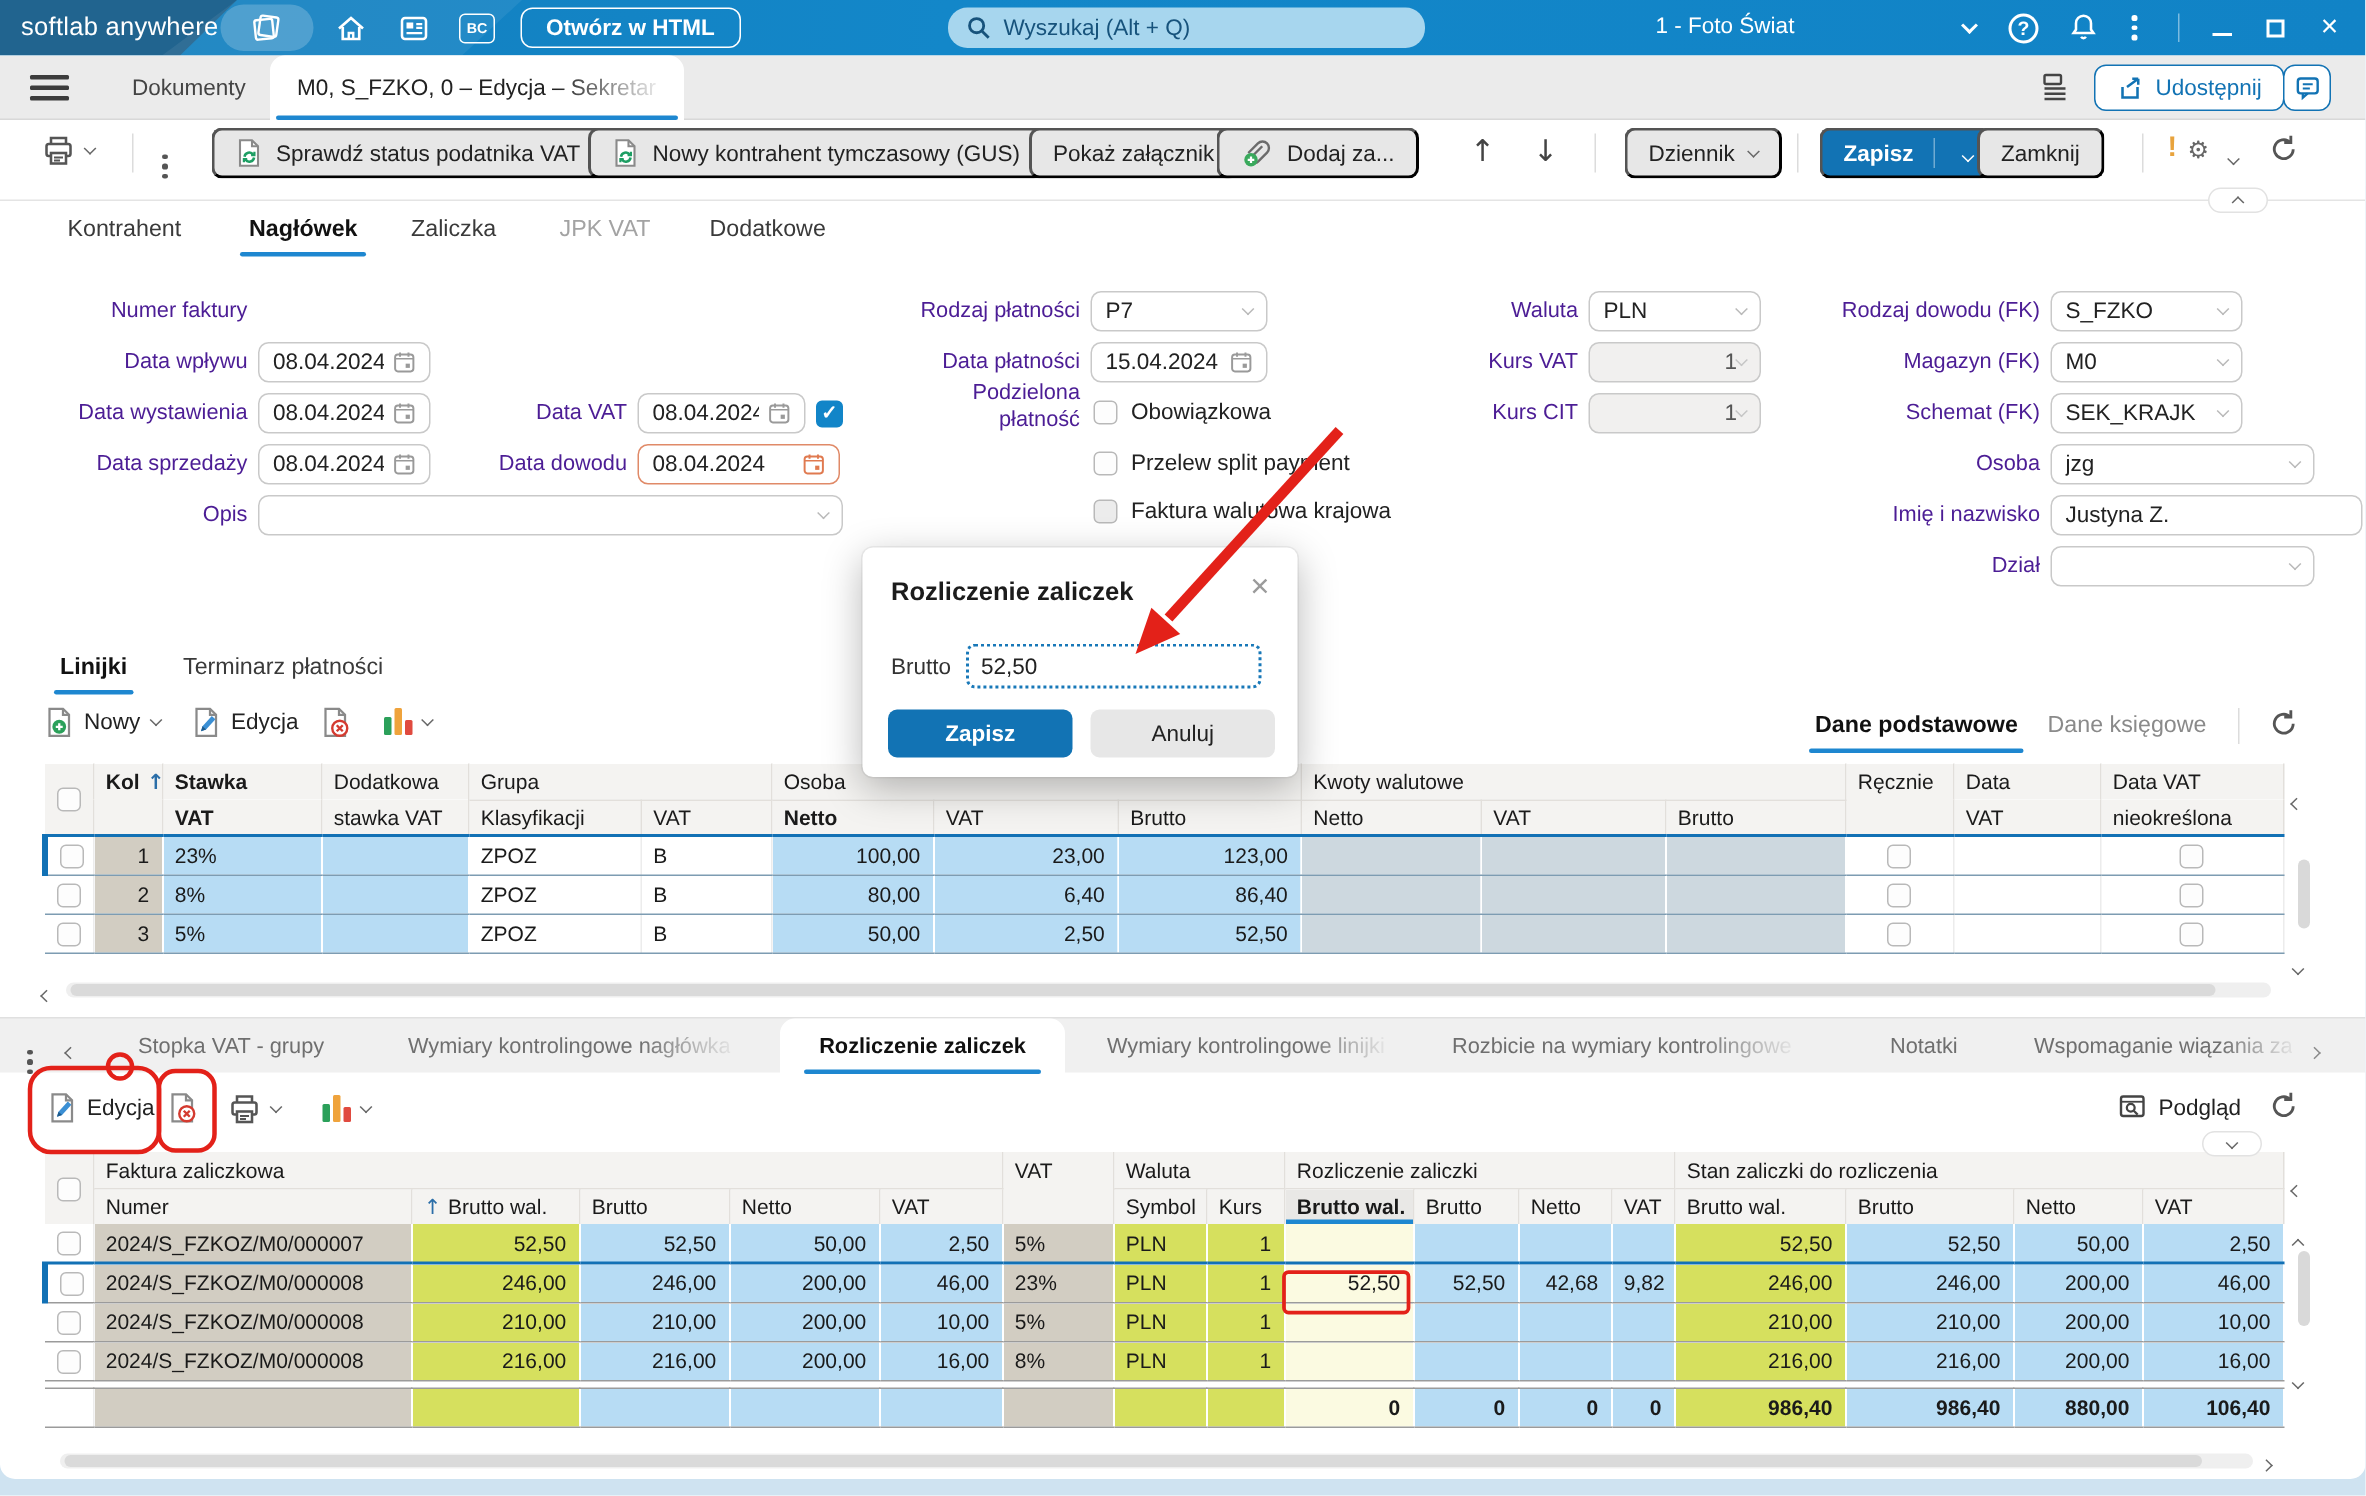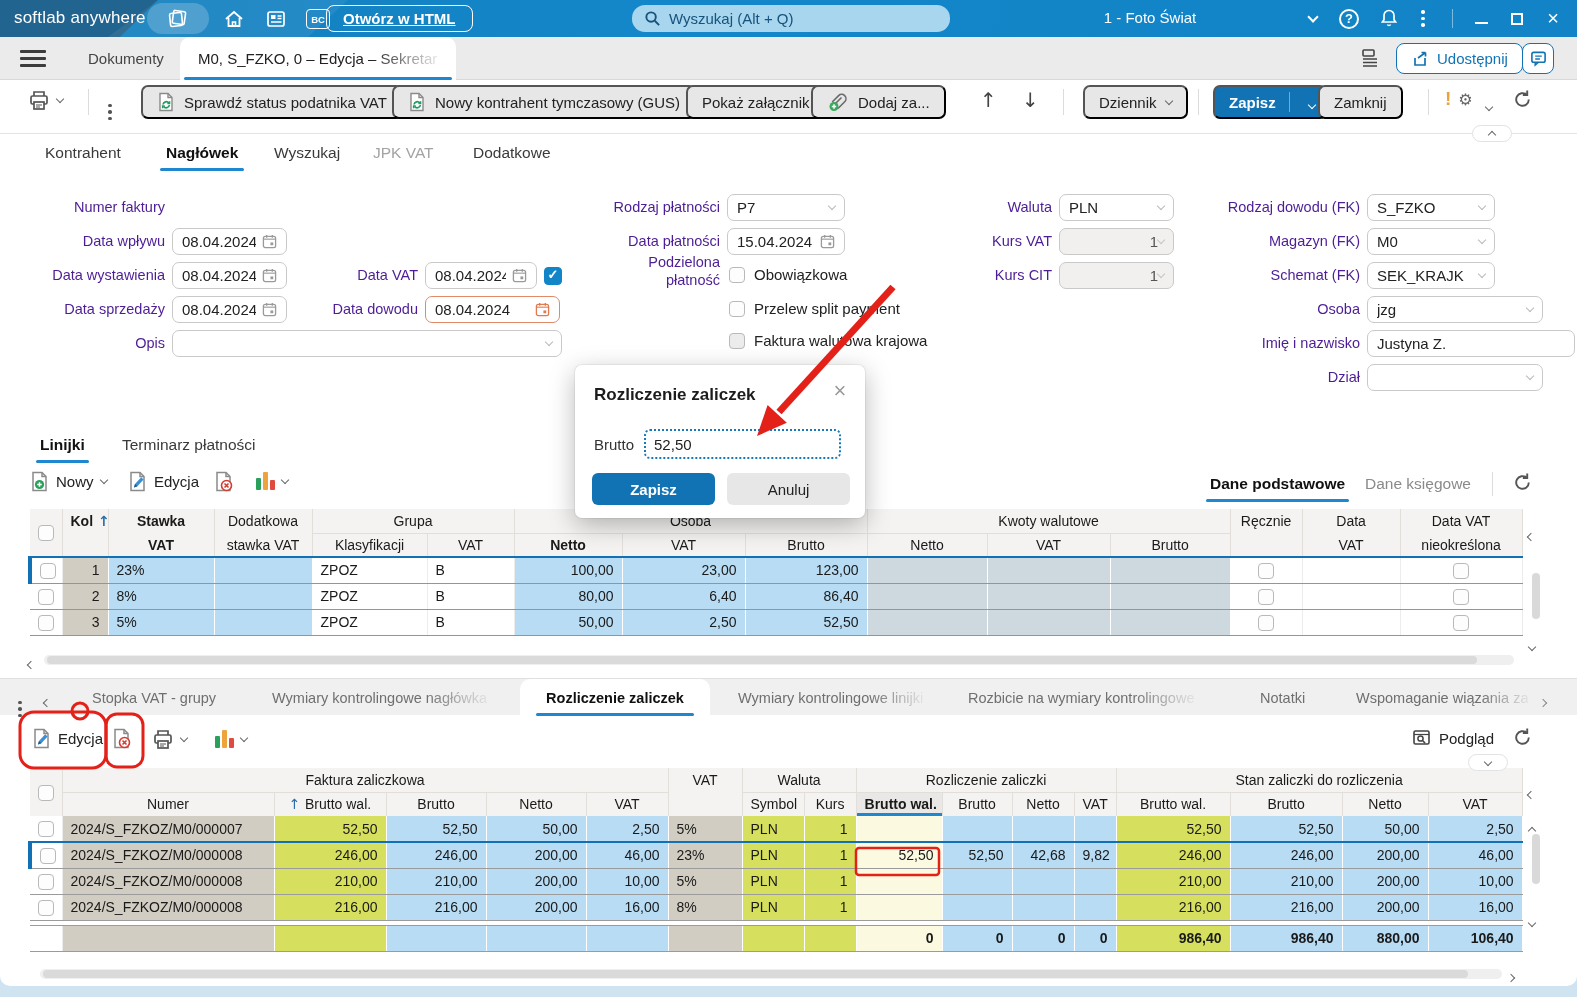--- a/index.html
+++ b/index.html
@@ -7,21 +7,21 @@
   body { font-family:"Liberation Sans", sans-serif; background:#cfe3f1; position:relative; overflow:hidden; color:#222; }
   .app { position:absolute; left:0; top:0; width:1577px; height:986px; background:#fff; border-radius:0 0 10px 10px; overflow:hidden; }
 
   
   .titlebar { position:absolute; left:0; top:0; width:100%; height:37px; background:linear-gradient(95deg,#137ebd 0%,#1387c9 40%,#1183c6 100%); }
   .brand-dark { position:absolute; left:0; top:0; width:168px; height:37px; background:#21648f; clip-path:polygon(0 0,158px 0,120px 37px,0 37px); }
   .brand-mid { position:absolute; left:108px; top:0; width:240px; height:37px; background:rgba(255,255,255,.07); clip-path:polygon(50px 0,240px 0,200px 37px,0 37px); }
   .docs-pill { position:absolute; left:147px; top:3px; width:62px; height:31px; border-radius:16px; background:rgba(255,255,255,.20); }
   .brand { position:absolute; left:14px; top:8px; color:#fff; font-size:17px; letter-spacing:.2px; }
   .tb-ic { position:absolute; top:7px; width:24px; height:24px; display:flex; align-items:center; justify-content:center; }
-  .openhtml { position:absolute; left:326px; top:5px; height:27px; padding:0 16px; border:1.5px solid #fff; border-radius:8px; color:#fff; font-size:15px; font-weight:700; display:flex; align-items:center;text-decoration:underline; }
+  .openhtml { position:absolute; left:347px; top:5px; height:27px; padding:0 16px; border:1.5px solid #fff; border-radius:8px; color:#fff; font-size:15px; font-weight:700; display:flex; align-items:center; }
   .search { position:absolute; left:632px; top:5px; width:318px; height:27px; background:#a7d6ee; border-radius:13px; display:flex; align-items:center; gap:8px; padding:0 12px; color:#17537c; font-size:15px; }
   .company { position:absolute; left:1040px; top:9px; width:220px; text-align:center; color:#fff; font-size:15px; }
   .winctl { position:absolute; top:0; height:37px; display:flex; align-items:center; justify-content:center; width:30px; color:#fff; }
   .vsep { position:absolute; top:9px; width:1px; height:19px; background:rgba(255,255,255,.45); }
 
   
   .tabbar { position:absolute; left:0; top:37px; width:100%; height:43px; background:#ebebeb; border-bottom:1px solid #d8d8d8; }
   .hamb { position:absolute; left:20px; top:13px; width:26px; height:17px; display:flex; flex-direction:column; justify-content:space-between; }
   .hamb i { display:block; height:3px; background:#3c3c3c; border-radius:1px; }
   .doc-tab { position:absolute; left:78px; top:0; height:43px; display:flex; align-items:center; font-size:15px; color:#444; padding:0 10px; }
@@ -75,21 +75,21 @@
 
   
   .stab { position:absolute; font-size:15.5px; color:#3a3a3a; }
   .stab.active { color:#111; font-weight:700; }
   .stab.active::after { content:""; position:absolute; left:-4px; right:-4px; bottom:-9px; height:3px; background:#1e87d0; border-radius:2px; }
   .tool { position:absolute; display:inline-flex; align-items:center; gap:7px; font-size:15px; color:#222; }
 
   
   .tw { position:absolute; left:28px; z-index:1; }
   .tw table { border-collapse:collapse; table-layout:fixed; width:100%; font-size:14px; color:#1a1a1a; }
-  .tw th { background:#f4f3f1; font-weight:400; text-align:center; padding:2px 8px; border-right:1px solid #e2dfdb; height:24px; white-space:nowrap; overflow:hidden; }
+  .tw th { background:#f4f3f1; font-weight:400; text-align:left; padding:2px 8px; border-right:1px solid #e2dfdb; height:24px; white-space:nowrap; overflow:hidden; }
   .tw th[colspan] { border-bottom:1px solid #e2dfdb; }
   .tw th.vtop { vertical-align:top; padding-top:4px; }
   .hb { font-weight:700 !important; }
   .hact { font-weight:700 !important; background:#e9e8e6 !important; box-shadow:inset 0 -3px 0 #1e87d0; }
   .tw td { padding:2px 8px; height:26px; border-right:1px solid rgba(255,255,255,.85); white-space:nowrap; overflow:hidden; }
   #tw-main td { border-bottom:1px solid #7d9cb2; }
   #tw-bottom td { border-bottom:1px solid #9b9b9b; }
   .num { text-align:right; }
   .ctr { text-align:center; }
   .c-blue { background:#b7dcf4; }
@@ -334,21 +334,21 @@
     </span>
   </div>
   <div class="sepline"></div>
   <div class="pill" style="left:1472px;top:125px">
       <span class="chev sm up" style="margin-top:2px"></span>
     </div>
 
   <div class="formtabs">
     <span class="ftab" style="left:45px">Kontrahent</span>
     <span class="ftab active" style="left:166px">Nagłówek</span>
-    <span class="ftab" style="left:274px">Wyszukaj</span>
+    <span class="ftab" style="left:274px">Zaliczka</span>
     <span class="ftab dim" style="left:373px">JPK VAT</span>
     <span class="ftab" style="left:473px">Dodatkowe</span>
   </div>
 
   <div class="fld" style="left:25px;top:194px">
     <span class="flabel" style="width:140px">Numer faktury</span>
   </div>
   <div class="fld" style="left:25px;top:228px">
     <span class="flabel" style="width:140px">Data wpływu</span>
     <span class="finput" style="width:115px">

